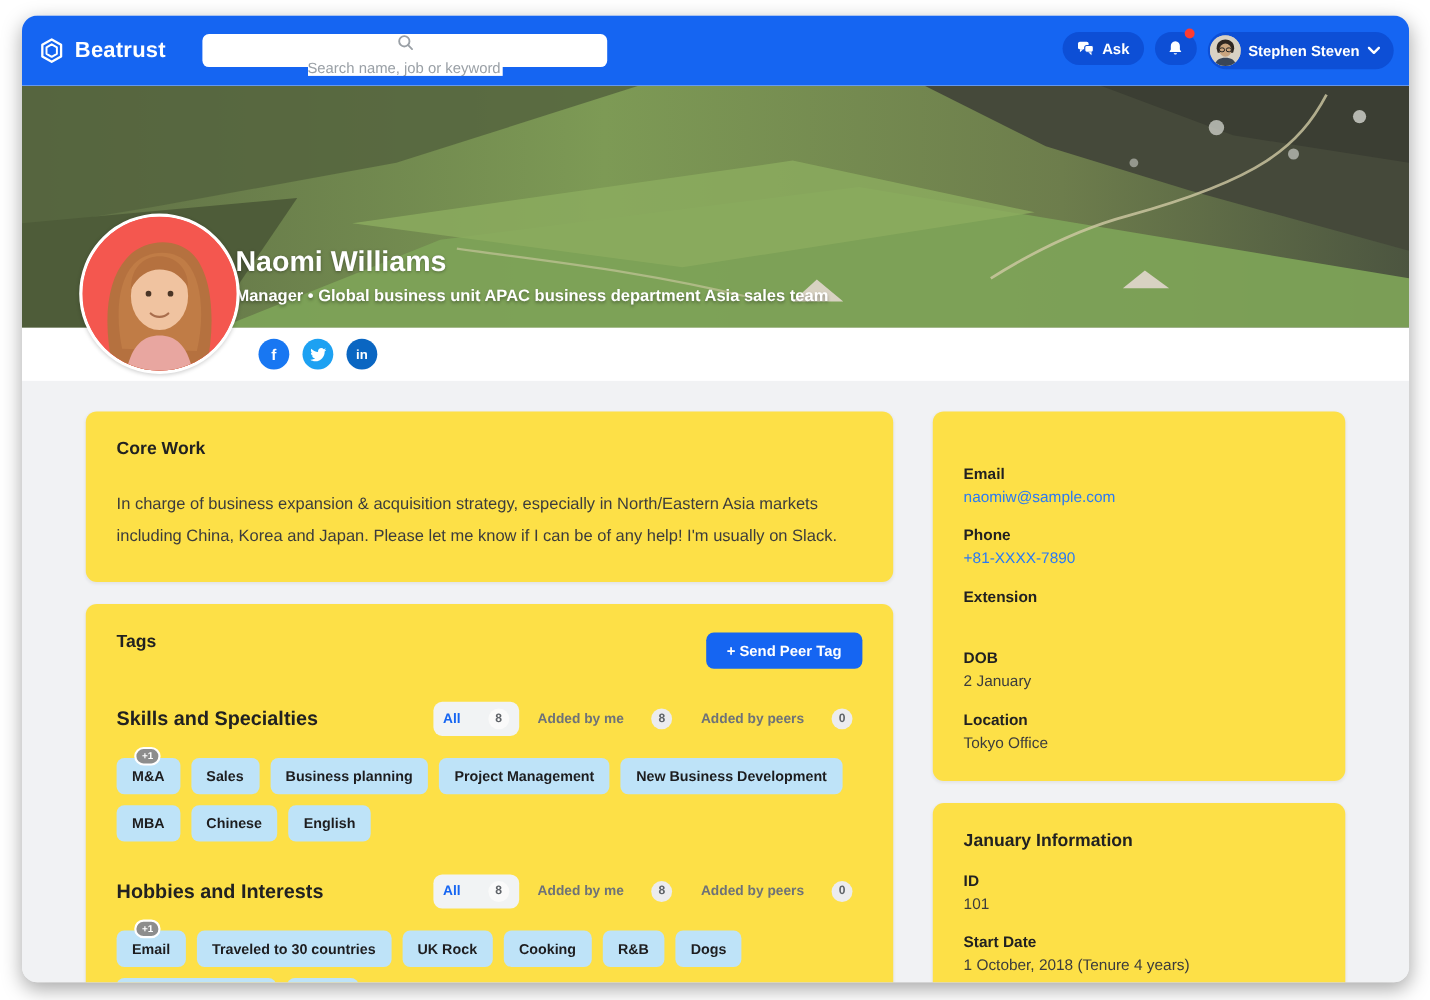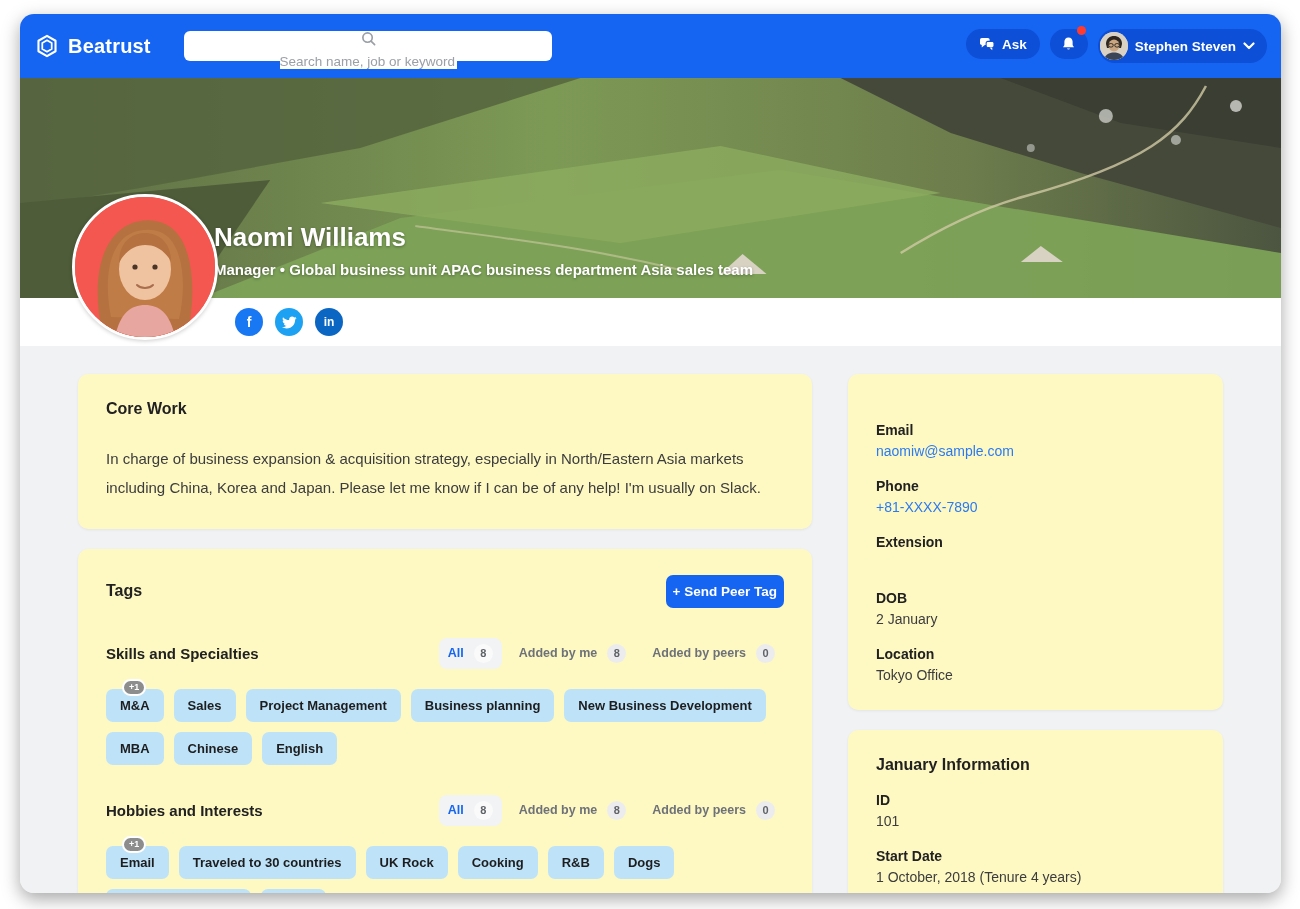--- a/index.html
+++ b/index.html
@@ -60,38 +60,38 @@
     justify-content:center; color:#fff; font-weight:bold; font-size:14px; cursor:pointer;
   }
   .fb { background:#1877f2; }
   .tw { background:#1da1f2; }
   .li { background:#0a66c2; font-size:12px; }
   
   .content { display:flex; gap:36px; padding:28px 58px 0 58px; background:#f1f2f4; }
   .col-left { width:734px; flex:0 0 auto; }
   .col-right { flex:1; max-width:375px; }
   .card {
-    background:#fef9c3; border-radius:10px; padding:26px 28px;
+    background:#fde047; border-radius:10px; padding:26px 28px;
     box-shadow:0 1px 3px rgba(0,0,0,.06);
   }
   .card + .card { margin-top:20px; }
   .card-title { font-size:16px; font-weight:bold; color:#212121; }
   .core-body { margin-top:26px; font-size:15px; line-height:1.95; color:#3c3c3c; }
   
-  .tags-head { display:flex; align-items:center; justify-content:space-between; }
+  .tags-head { display:flex; align-items:flex-start; justify-content:space-between; }
   .btn-primary {
-    background:#1565f2; color:#fff; border:none; border-radius:7px; padding:9px 7px;
+    background:#1565f2; color:#fff; border:none; border-radius:7px; padding:9px 19px;
     font-size:13.5px; font-weight:bold; cursor:pointer; font-family:"Liberation Sans", sans-serif;
   }
   .tag-section { margin-top:30px; }
   .section-head { display:flex; align-items:center; justify-content:space-between; }
-  .section-title { font-size:15px; font-weight:bold; color:#212121; }
+  .section-title { font-size:18px; font-weight:bold; color:#212121; }
   .filters { display:flex; align-items:center; gap:8px; }
   .filter {
-    display:flex; align-items:center; gap:10px; padding:6px 9px; border-radius:8px;
+    display:flex; align-items:center; gap:25px; padding:6px 9px; border-radius:8px;
     color:#6e7278; font-weight:bold; font-size:12.5px; cursor:pointer;
   }
   .filter.active { background:#f1f3f4; color:#1565f2; }
   .f-count {
     background:#ececee; border-radius:50%; min-width:19px; height:19px; line-height:19px;
     text-align:center; color:#5f6368; font-weight:bold; font-size:11px;
   }
   .filter.active .f-count { background:#fafafa; }
   .tag-row { display:flex; flex-wrap:wrap; gap:10px 10px; margin-top:20px; }
   .tag {
@@ -276,24 +276,24 @@
             </div>
             <div class="tag-row">
                 <span class="tag">
                   <span>M&amp;A</span>
                   <span class="tag-badge">+1</span>
                 </span>
                 <span class="tag">
                   <span>Sales</span>
                 </span>
                 <span class="tag">
+                  <span>Business planning</span>
+                </span>
+                <span class="tag">
                   <span>Project Management</span>
-                </span>
-                <span class="tag">
-                  <span>Business planning</span>
                 </span>
                 <span class="tag">
                   <span>New Business Development</span>
                 </span>
                 <span class="tag">
                   <span>MBA</span>
                 </span>
                 <span class="tag">
                   <span>Chinese</span>
                 </span>

